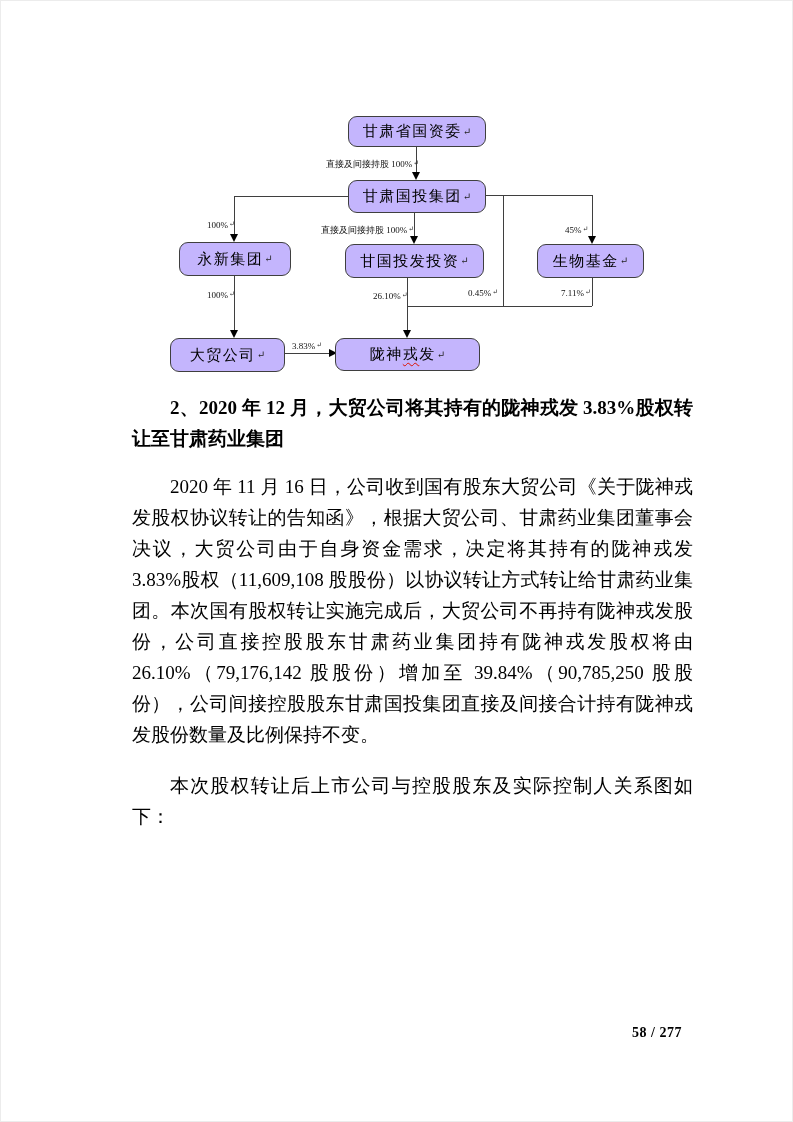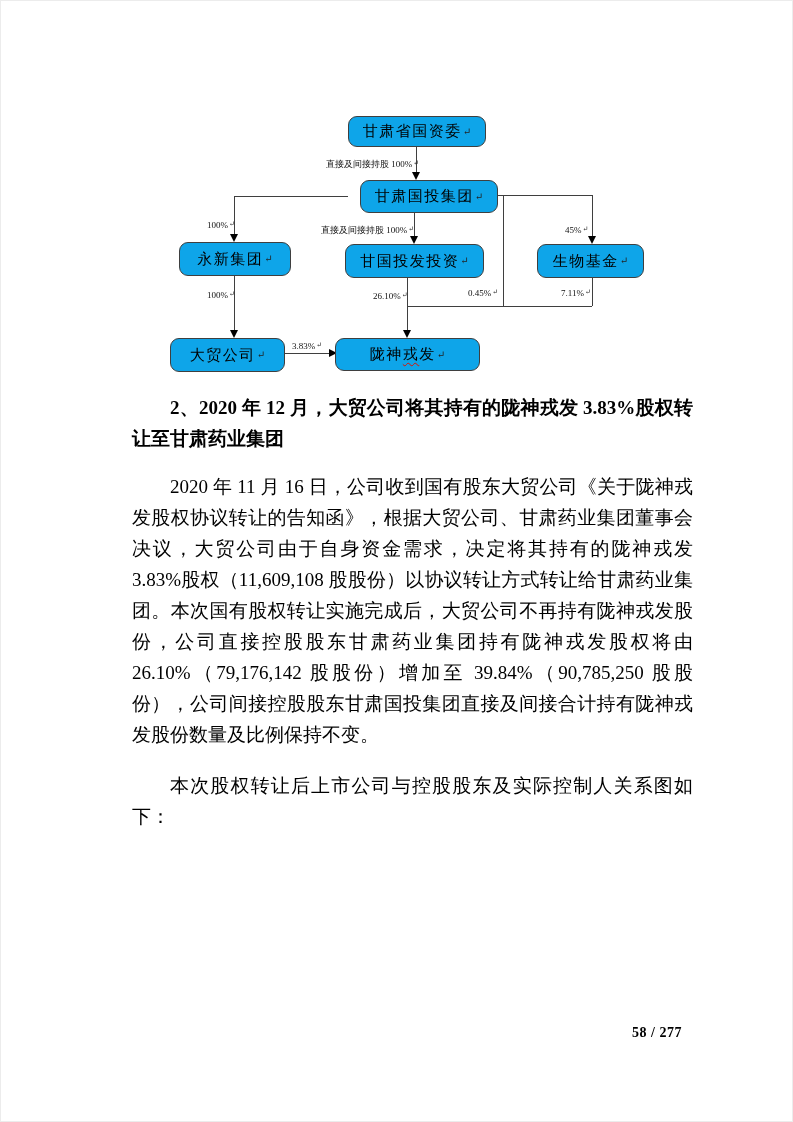--- a/index.html
+++ b/index.html
@@ -12,21 +12,21 @@
     overflow:hidden;
     box-shadow:0 0 0 1px #ececec inset;
   }
 
   
   .diagram{position:absolute;left:0;top:0;width:793px;height:380px;}
   .dbox{
     position:absolute;
     border:1.5px solid #3f3f3f;
     border-radius:9px;
-    background:#0ea5e9;
+    background:#c4b5fd;
     display:flex;align-items:center;justify-content:center;
     font-size:15px;letter-spacing:1.5px;color:#000;
     white-space:nowrap;
   }
   .ret{font-size:10px;letter-spacing:0;color:#222;margin-left:1px;line-height:1;}
   .dlabel{
     position:absolute;font-size:9px;color:#101010;white-space:nowrap;
     font-family:"Liberation Serif","DejaVu Serif",serif;
   }
   .dlabel .ret{font-size:7px;vertical-align:2px;}
@@ -102,21 +102,21 @@
     <div class="dlabel" style="left:207px;top:290px"><span>100%</span><span class="ret">↵</span></div>
     <div class="dlabel" style="left:373px;top:291px"><span>26.10%</span><span class="ret">↵</span></div>
     <div class="dlabel" style="left:468px;top:288px"><span>0.45%</span><span class="ret">↵</span></div>
     <div class="dlabel" style="left:561px;top:288px"><span>7.11%</span><span class="ret">↵</span></div>
     <div class="dlabel" style="left:292px;top:341px"><span>3.83%</span><span class="ret">↵</span></div>
 
     <div class="dbox" style="left:348px;top:116px;width:136px;height:29px">
       <span>甘肃省国资委</span>
         <span class="ret">↵</span>
     </div>
-    <div class="dbox" style="left:360px;top:180px;width:136px;height:31px">
+    <div class="dbox" style="left:348px;top:180px;width:136px;height:31px">
       <span>甘肃国投集团</span>
         <span class="ret">↵</span>
     </div>
     <div class="dbox" style="left:179px;top:242px;width:110px;height:32px">
       <span>永新集团</span>
         <span class="ret">↵</span>
     </div>
     <div class="dbox" style="left:345px;top:244px;width:137px;height:32px">
       <span>甘国投发投资</span>
         <span class="ret">↵</span>

